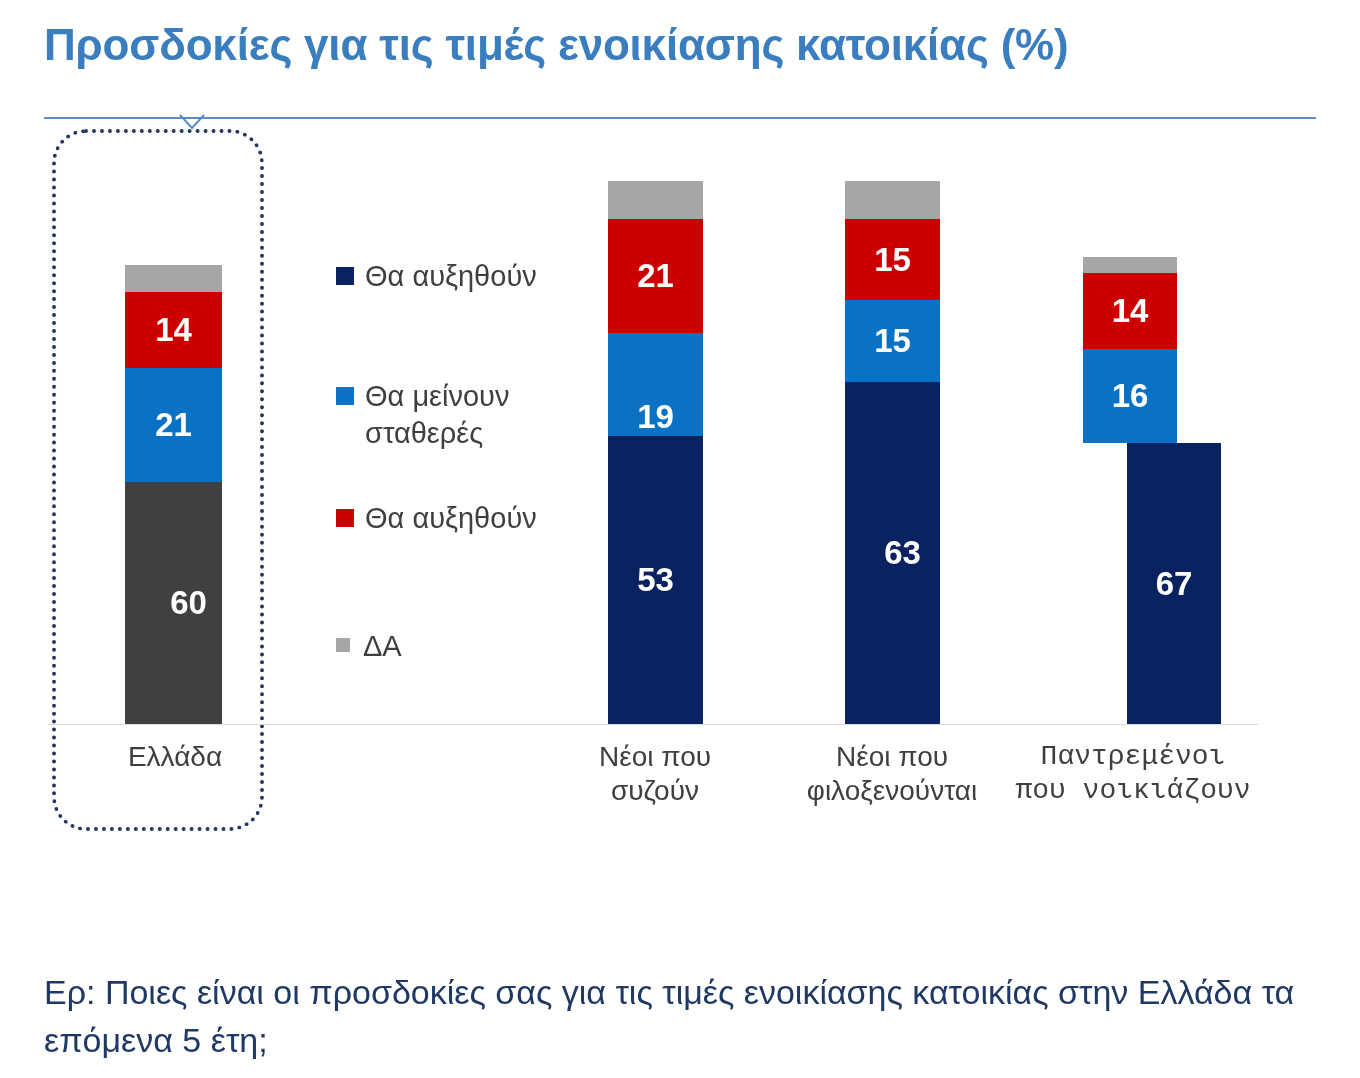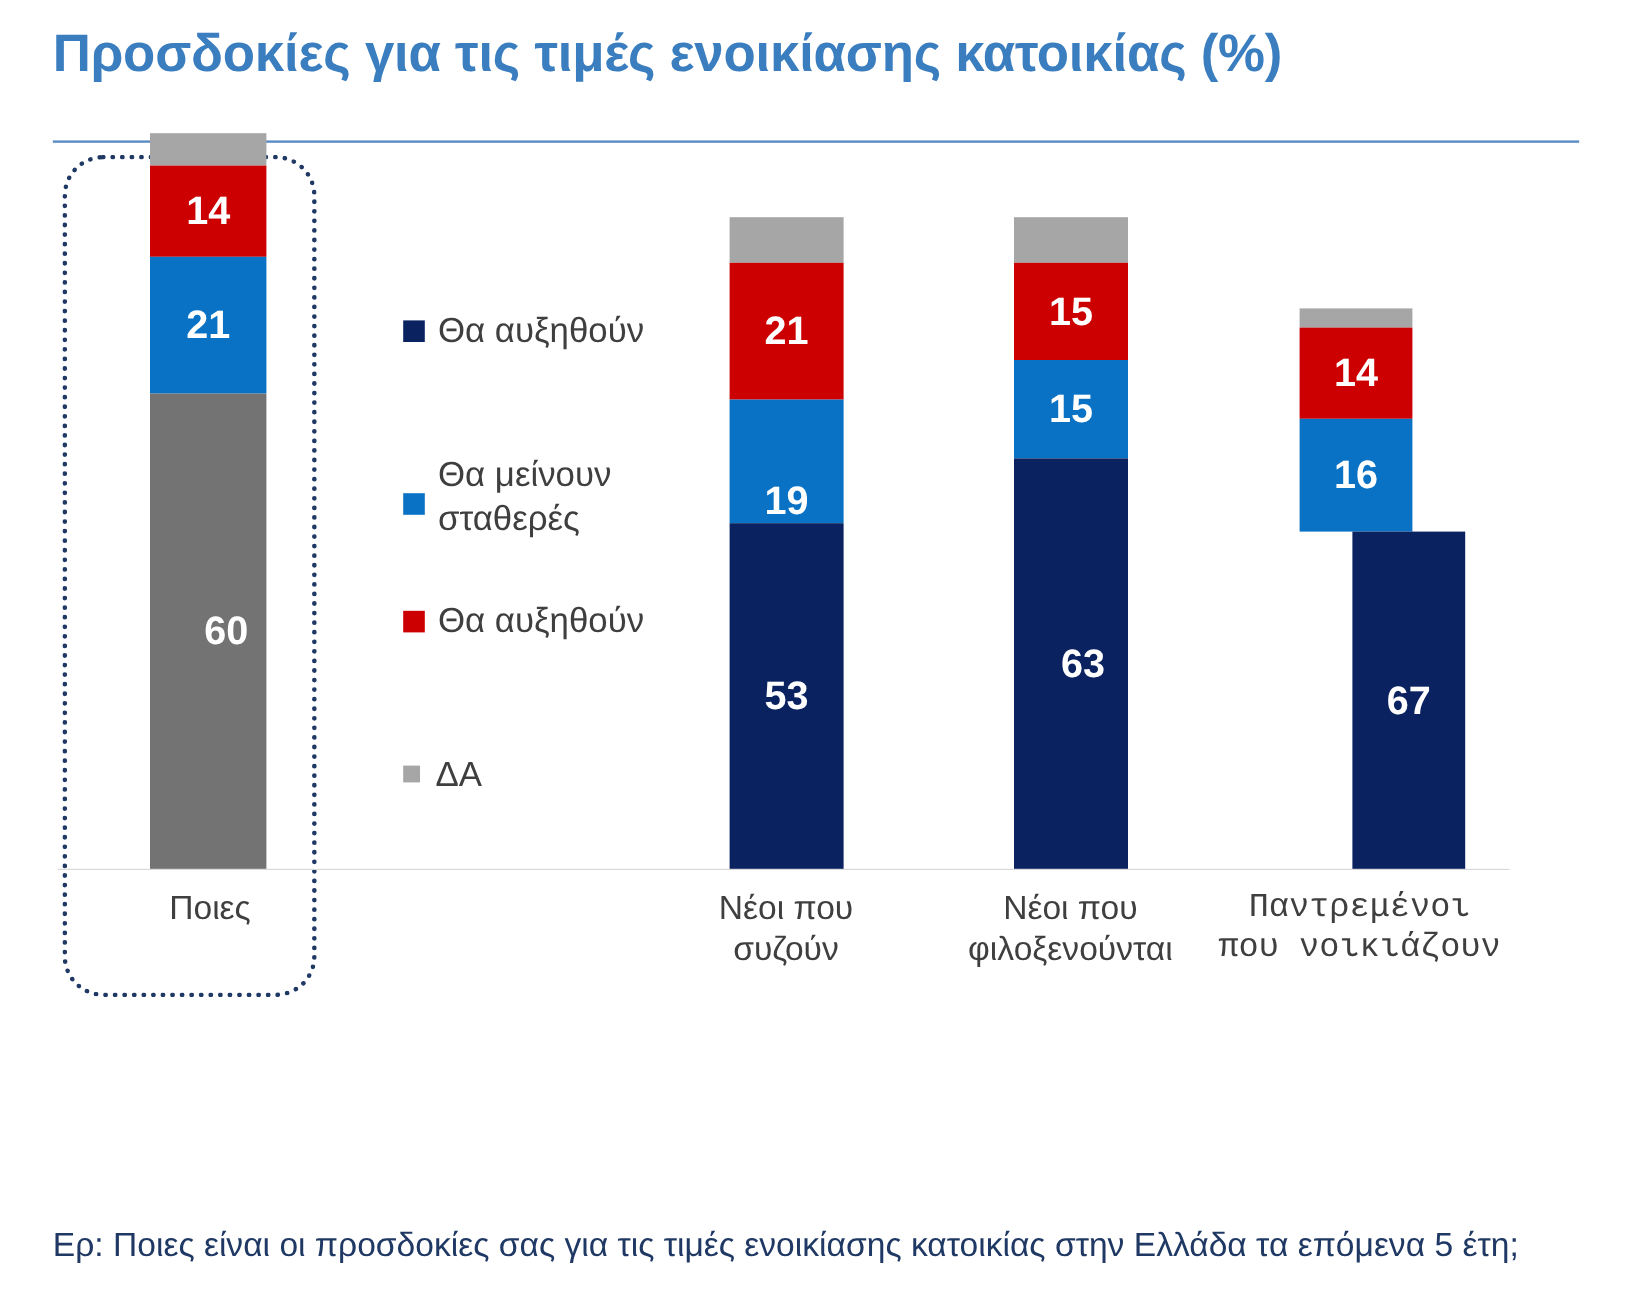--- a/index.html
+++ b/index.html
@@ -132,23 +132,23 @@
     font-size: 29px;
     color: #3F3F3F;
     line-height: 1.28;
     white-space: pre-line;
   }
 
   
   .footnote {
     position: absolute;
     left: 44px;
-    top: 1018px;
+    top: 968px;
     width: 1262px;
-    font-size: 28px;
+    font-size: 34px;
     color: #1F3864;
     line-height: 1.42;
   }
 </style>
 </head>
 <body>
 
 <div class="chart-title">Προσδοκίες για τις τιμές ενοικίασης κατοικίας (%)</div>
 
 <div class="title-rule"></div>
@@ -158,32 +158,32 @@
     <polyline points="1,1 13,14 25,1" fill="none" stroke="#5B8CC4" stroke-width="2"></polyline>
   </svg>
 </div>
 
 <div class="callout-box"></div>
 
 <div class="plot">
   <div class="baseline"></div>
   <div id="bars-host">
       <div class="bar" style="left: 125px; width: 97px; bottom: 354px;">
-        <div class="seg" style="height: 396px; background: #737373; padding-left: 30px;">
+        <div class="seg" style="height: 242px; background: #404040; padding-left: 30px;">
           <span>60</span>
         </div>
         <div class="seg" style="height: 114.03px; background: rgb(10, 114, 196);">
           <span>21</span>
         </div>
         <div class="seg" style="height: 76.02px; background: rgb(204, 0, 0);">
           <span>14</span>
         </div>
         <div class="seg" style="height: 27.15px; background: rgb(166, 166, 166);"></div>
       </div>
-      <div class="cat-label" style="left: 60px; width: 230px; white-space: pre-line;">Ποιες</div>
+      <div class="cat-label" style="left: 60px; width: 230px; white-space: pre-line;">Ελλάδα</div>
       <div class="bar" style="left: 608px; width: 95px; bottom: 354px;">
         <div class="seg" style="height: 287.79px; background: rgb(10, 34, 96);">
           <span>53</span>
         </div>
         <div class="seg" style="height: 103.17px; background: rgb(10, 114, 196); align-items: flex-end;">
           <span>19</span>
         </div>
         <div class="seg" style="height: 114.03px; background: rgb(204, 0, 0);">
           <span>21</span>
         </div>
@@ -220,21 +220,21 @@
       <div class="cat-label" style="left: 1008px; width: 250px; white-space: pre-line; font-family: Liberation Mono, monospace;">Παντρεμένοι
 που νοικιάζουν</div>
     </div>
 </div>
 
 <div class="legend">
   <div class="legend-item" style="top: 0px;">
     <span class="legend-swatch" style="background: rgb(10, 34, 96);"></span>
     <span class="legend-text">Θα αυξηθούν</span>
   </div>
-  <div class="legend-item" style="top: 120px; align-items: center;">
+  <div class="legend-item" style="top: 120px;">
     <span class="legend-swatch" style="background: rgb(10, 114, 196);"></span>
     <span class="legend-text">Θα μείνουν
 σταθερές</span>
   </div>
   <div class="legend-item" style="top: 242px;">
     <span class="legend-swatch" style="background: rgb(204, 0, 0);"></span>
     <span class="legend-text">Θα αυξηθούν</span>
   </div>
   <div class="legend-item" style="top: 370px;">
     <span class="legend-swatch small" style="background: rgb(166, 166, 166);"></span>

